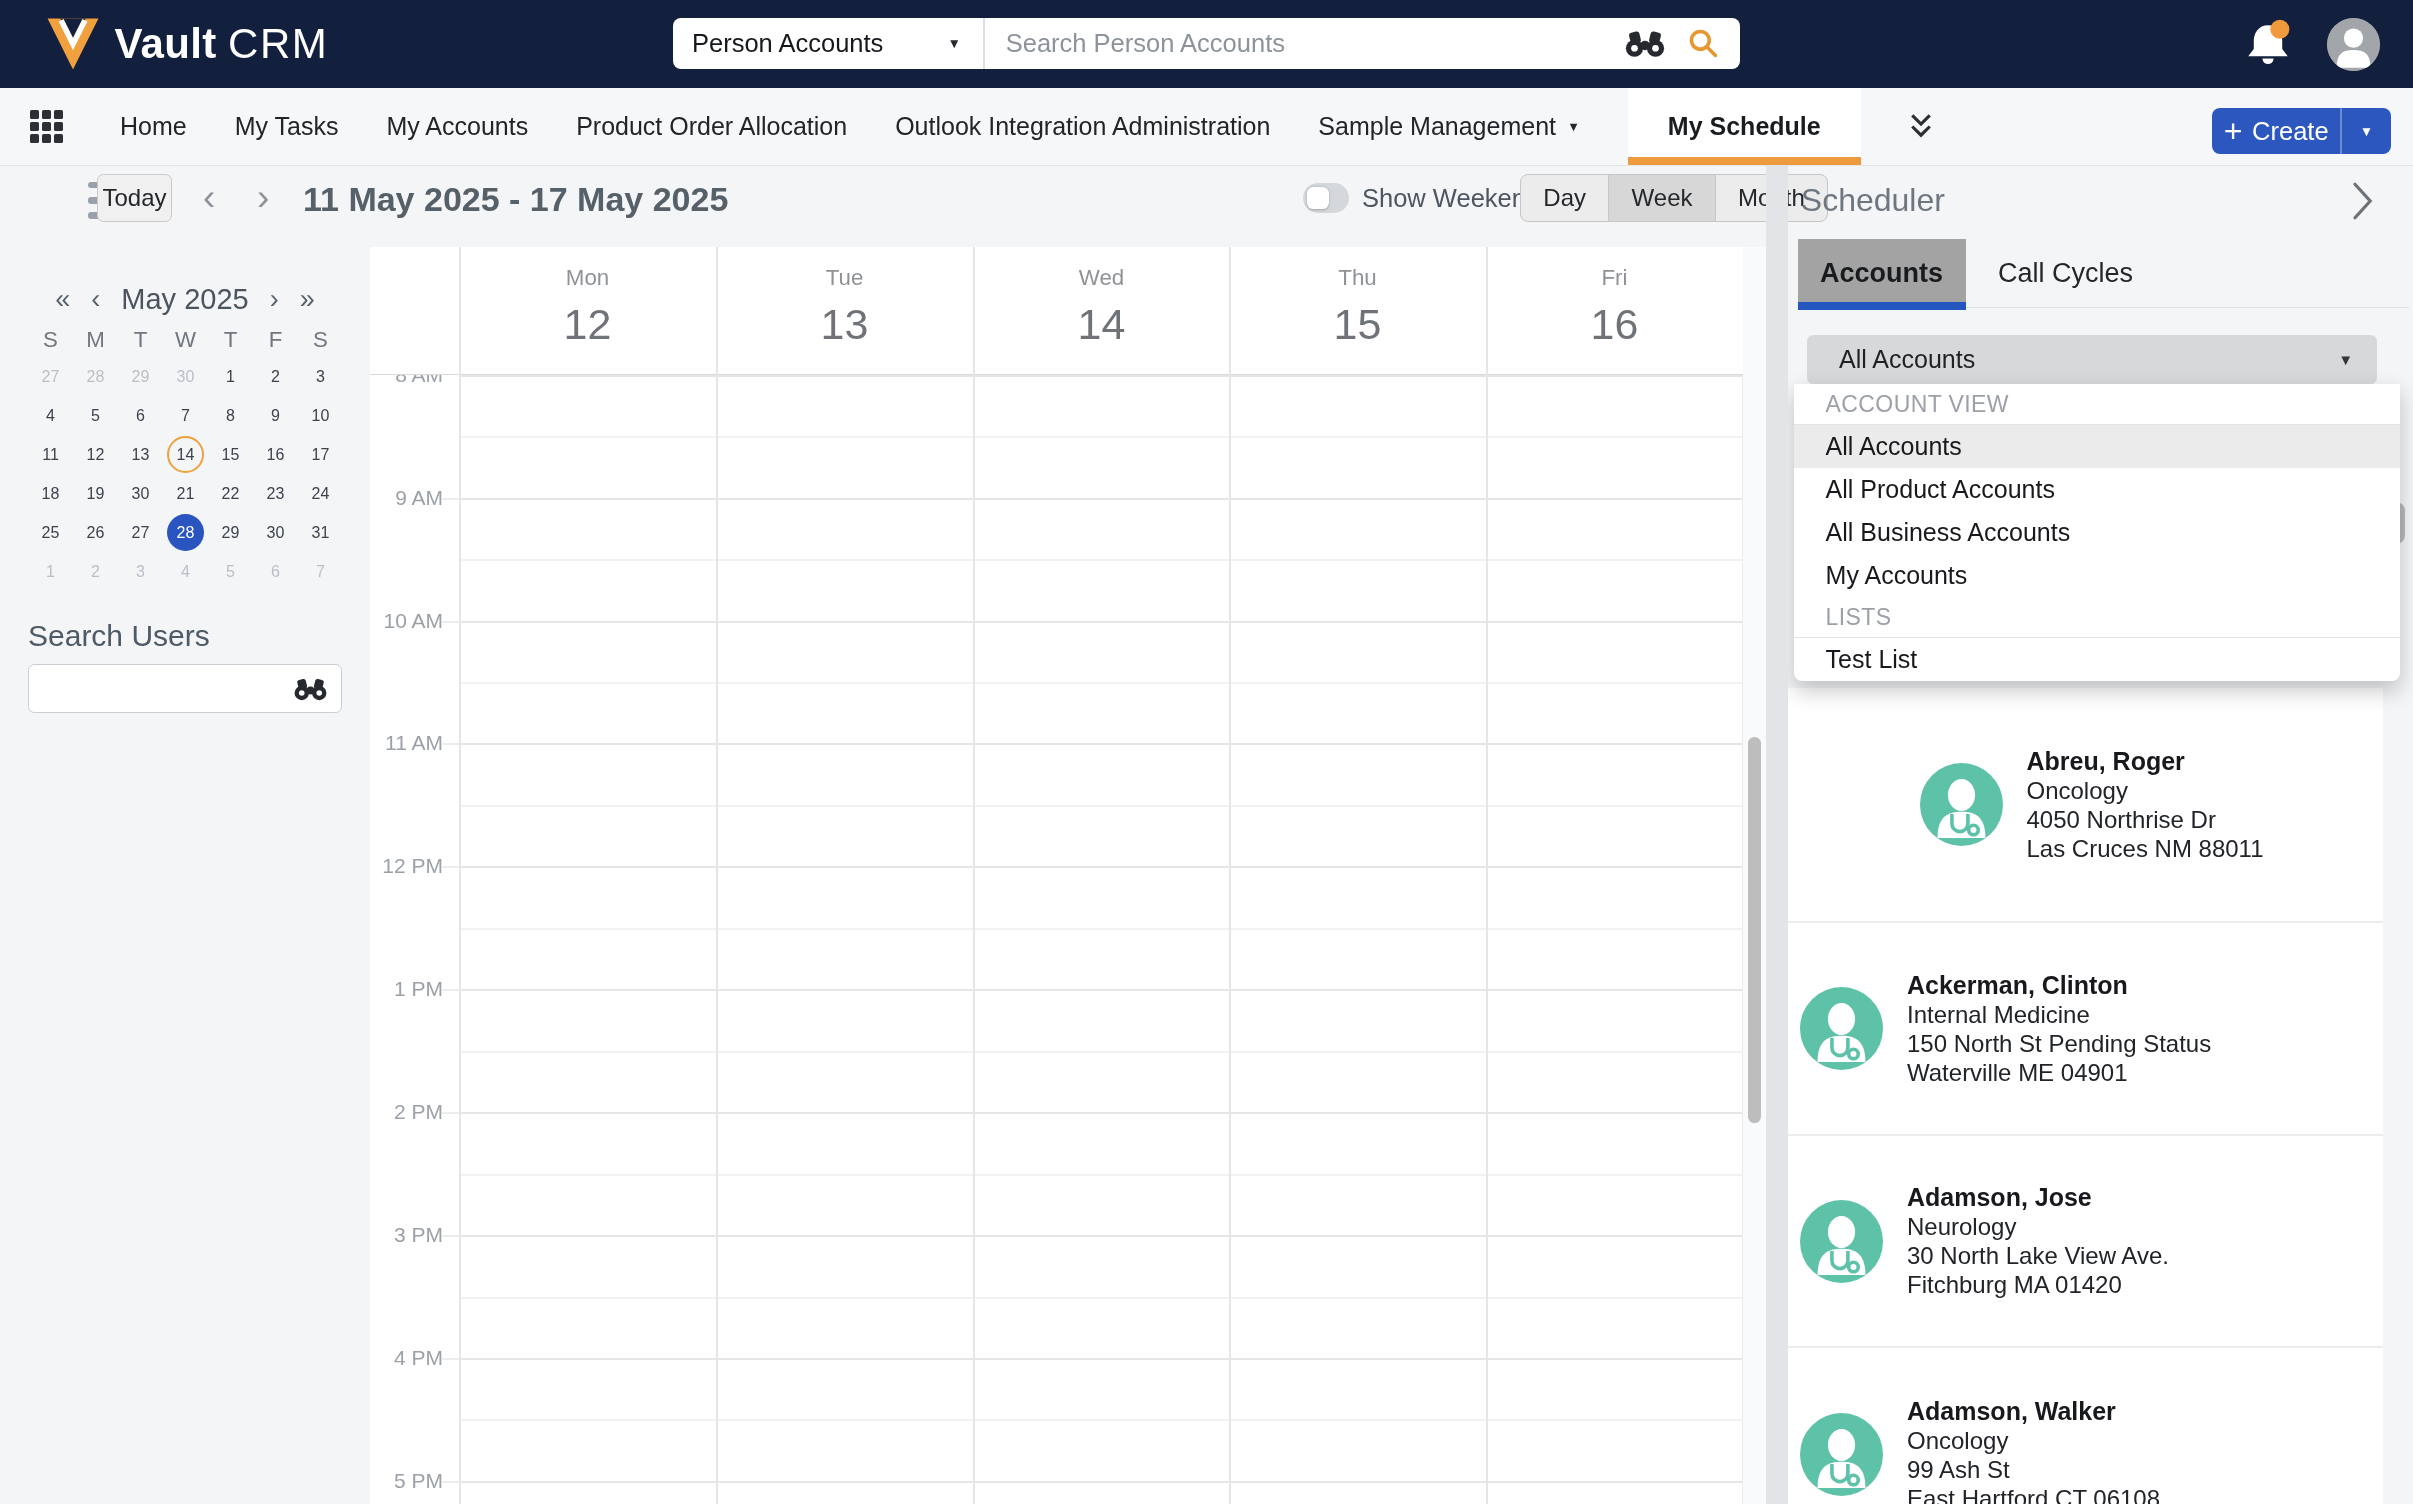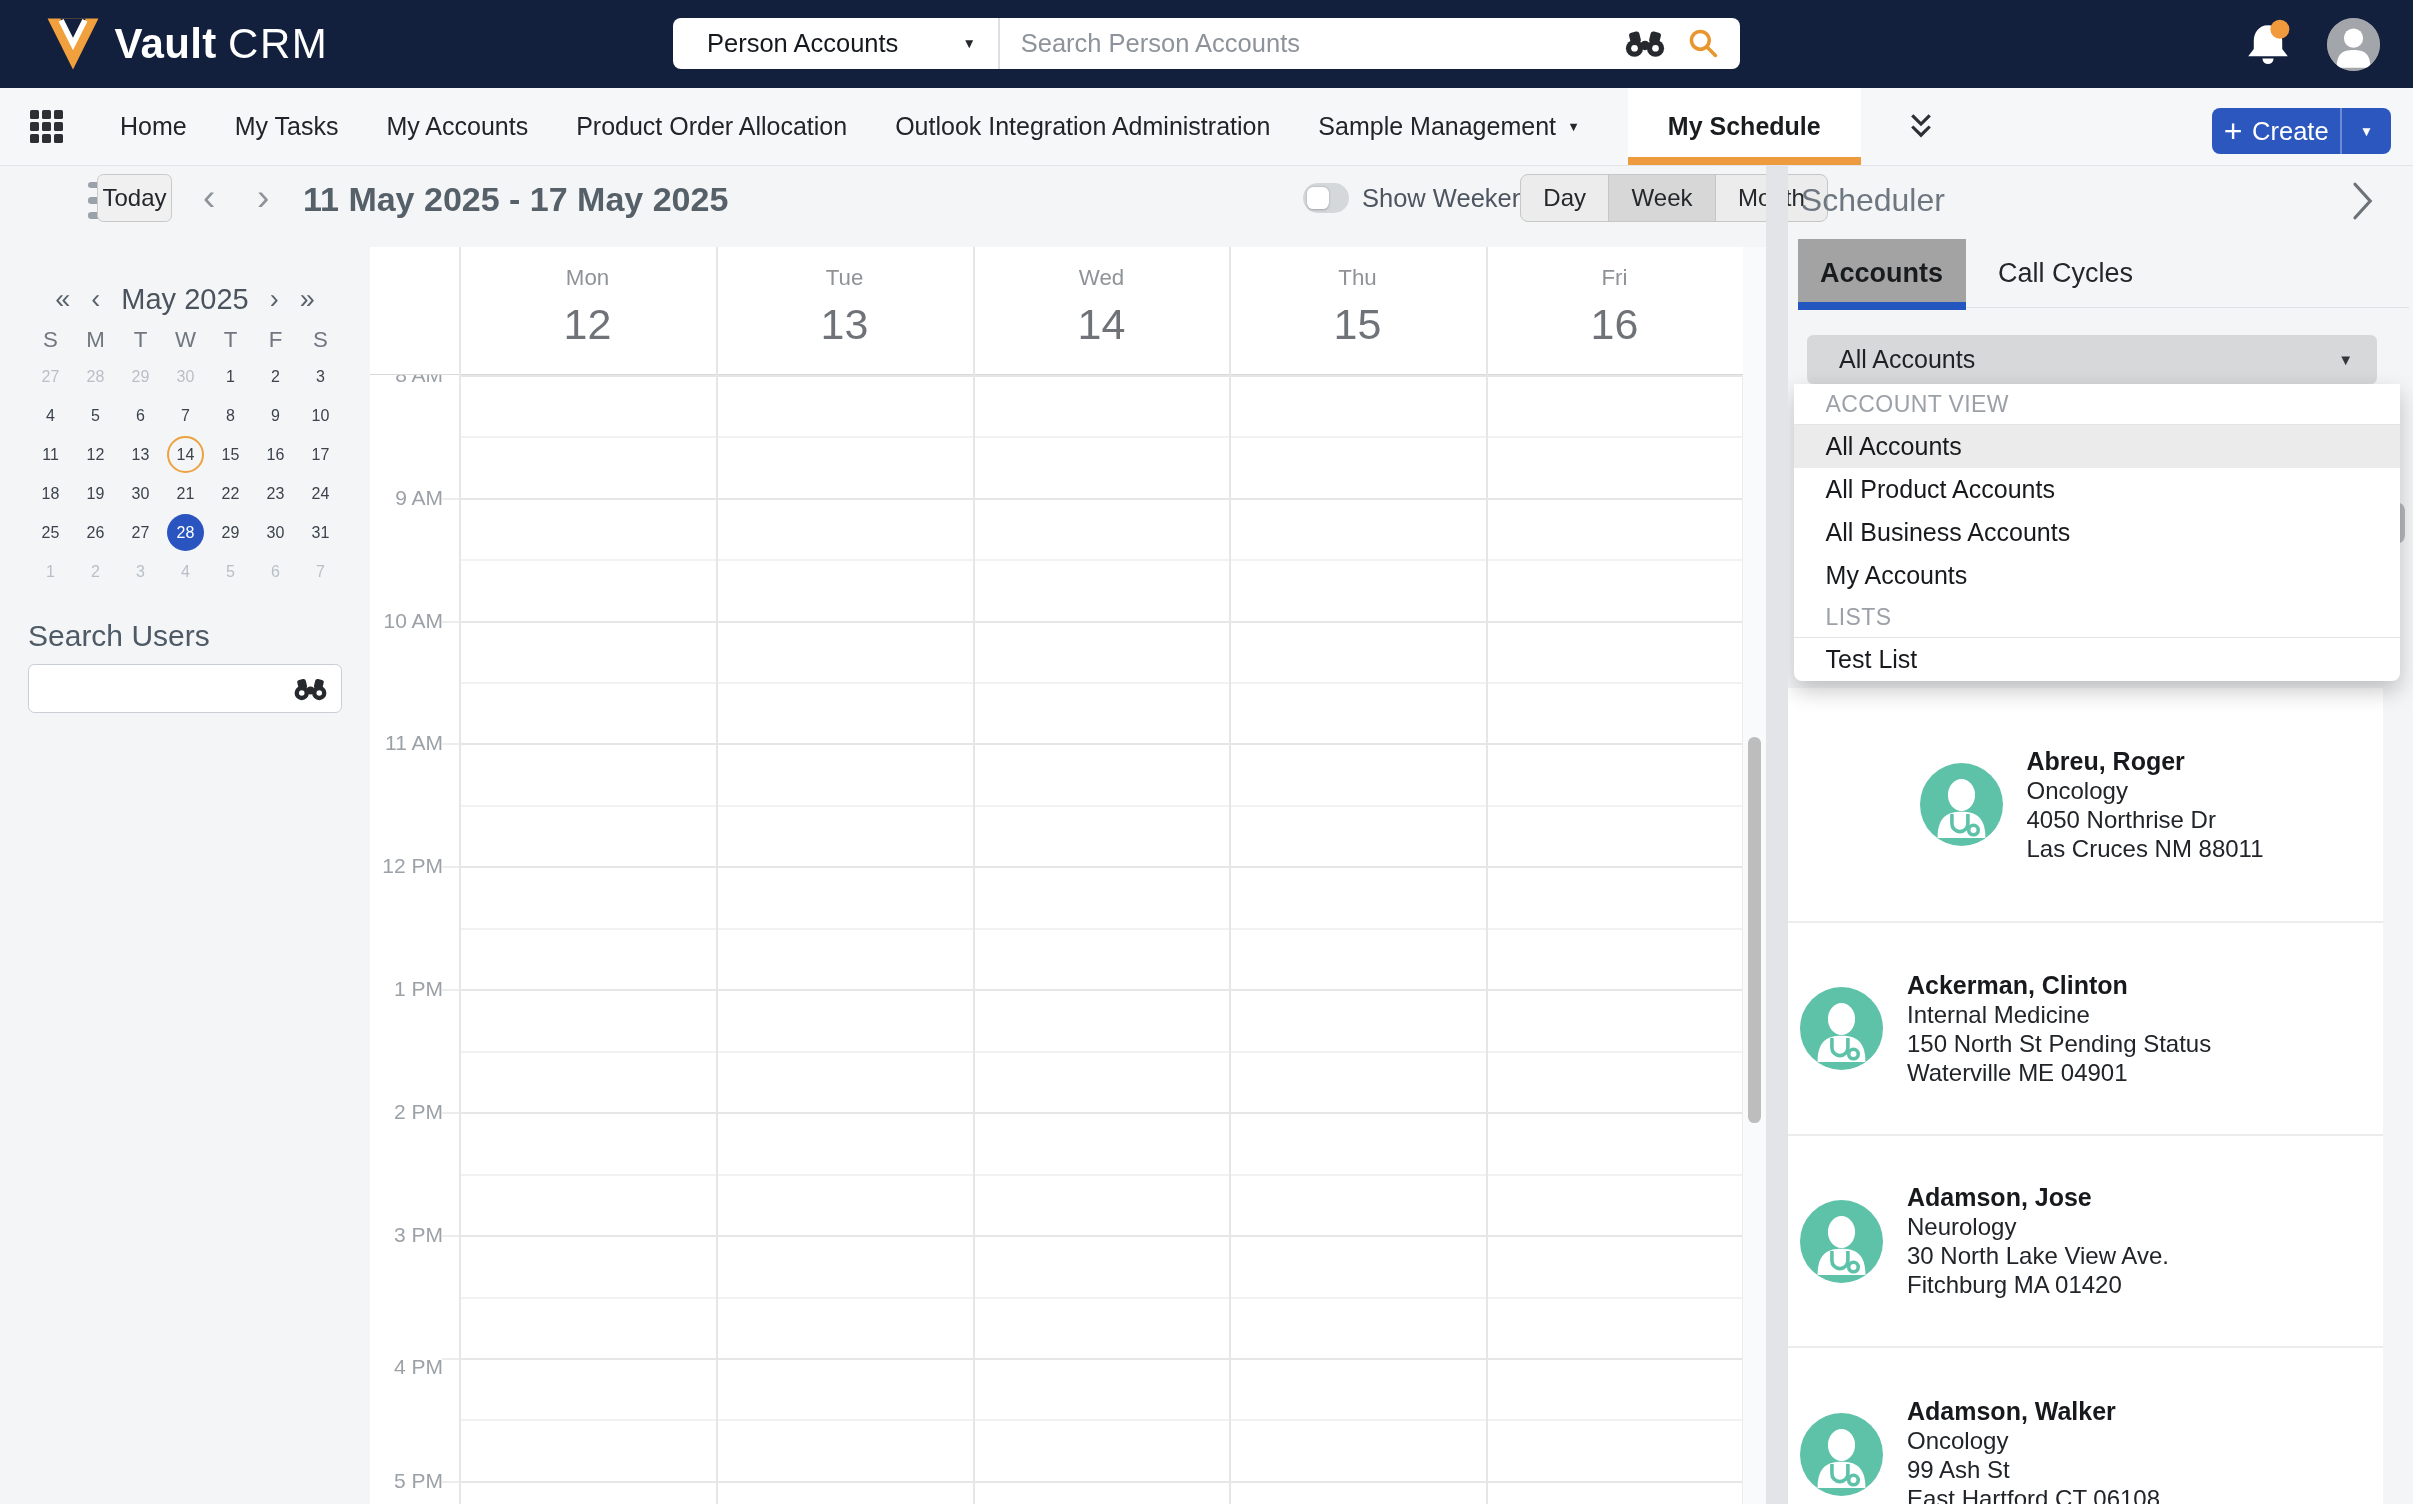--- a/index.html
+++ b/index.html
@@ -11,21 +11,21 @@
   }
   .abs{position:absolute;}
 
   
   .topbar{left:0;top:0;width:2413px;height:88px;background:#121f3d;z-index:20;}
   .brand{left:46px;top:16px;height:56px;display:flex;align-items:center;gap:14.4px;}
   .brand-vault{color:#fff;font-size:42px;font-weight:700;letter-spacing:0.4px;}
   .brand-crm{color:#fff;font-size:42px;font-weight:400;letter-spacing:1.6px;margin-left:-3.2px;}
   .gsearch{left:673px;top:17.6px;width:1067px;height:51px;background:#fff;border-radius:8px;
     display:flex;align-items:center;z-index:21;}
-  .gsearch .cat{font-size:25.5px;color:#15181c;margin-left:34px;}
+  .gsearch .cat{font-size:25.5px;color:#15181c;margin-left:19px;}
   .gsearch .cat-caret{font-size:13.6px;color:#24272b;margin-left:64px;}
   .gsearch .vdiv{width:1.6px;height:51px;background:#dcdfe4;margin-left:22.3px;}
   .gsearch input{flex:1;border:none;outline:none;font-size:25.5px;color:#33373c;margin-left:19px;
     font-family:inherit;background:transparent;}
   .gsearch input::placeholder{color:#8d939b;}
   .gsearch .icons{display:flex;align-items:center;gap:21px;margin-right:21px;}
   .bell{left:2244px;top:19px;width:48px;height:49px;}
   .tb-avatar{left:2327px;top:17.6px;width:53px;height:53px;border-radius:50%;background:#a2a6aa;overflow:hidden;}
 
   
@@ -437,21 +437,21 @@
       <div class="tick" style="left: 72px; top: 742px;"></div>
       <div class="hline half" style="top: 804px;"></div>
       <div class="time-label" style="top: 853px;">2 PM</div>
       <div class="hline" style="top: 865px;"></div>
       <div class="tick" style="left: 72px; top: 865px;"></div>
       <div class="hline half" style="top: 927px;"></div>
       <div class="time-label" style="top: 976px;">3 PM</div>
       <div class="hline" style="top: 988px;"></div>
       <div class="tick" style="left: 72px; top: 988px;"></div>
       <div class="hline half" style="top: 1050px;"></div>
-      <div class="time-label" style="top: 1099px; margin-top: 9px;">4 PM</div>
+      <div class="time-label" style="top: 1099px;">4 PM</div>
       <div class="hline" style="top: 1111px;"></div>
       <div class="tick" style="left: 72px; top: 1111px;"></div>
       <div class="hline half" style="top: 1172px;"></div>
       <div class="time-label" style="top: 1222px;">5 PM</div>
       <div class="hline" style="top: 1234px;"></div>
       <div class="tick" style="left: 72px; top: 1234px;"></div>
     </div>
   <div class="cal-header">
       <div class="day-col" style="left: 89px; width: 257px;">
         <div class="day-name">Mon</div>

